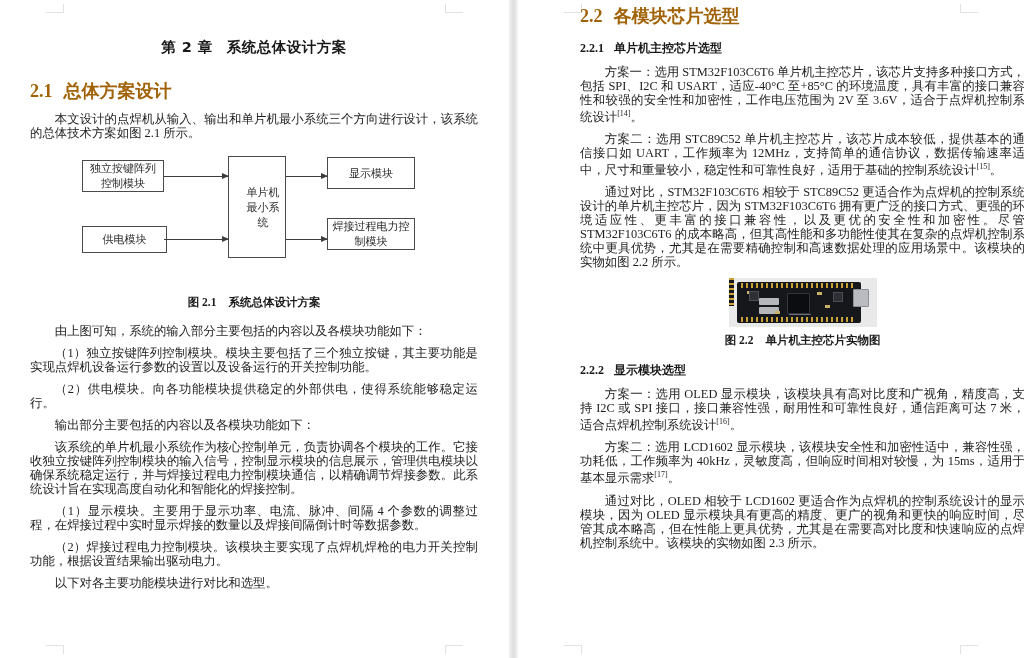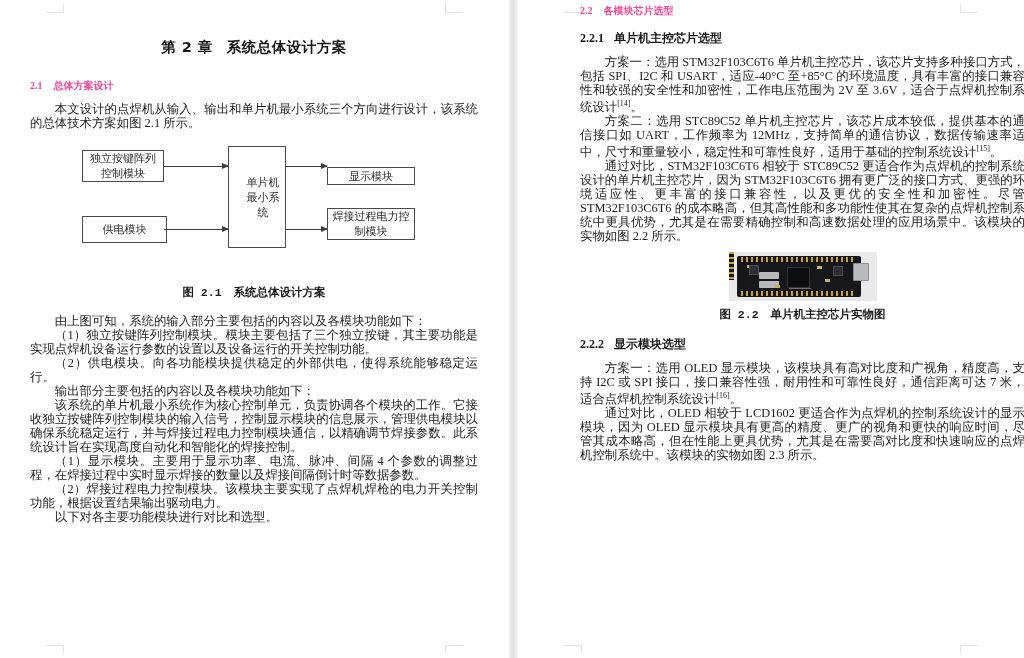--- a/index.html
+++ b/index.html
@@ -81,23 +81,23 @@
     font-size: 14.5px;
     letter-spacing: 0.5px;
     margin: 8px 0 22px 0;
     color: #181818;
   }
   .chapter-title .gap { display: inline-block; width: 14px; }
 
   .h2 {
     font-family: "DejaVu Sans", "Liberation Sans", sans-serif;
     font-weight: bold;
-    font-size: 10px;
+    font-size: 18px;
     margin: 0 0 9px 0;
-    color: #ec4899;
+    color: #a16207;
   }
   .h2 .num { font-family: "Liberation Serif", serif; font-weight: bold; }
   .h2 .gap { display: inline-block; width: 11px; }
 
   .h3 {
     font-family: "DejaVu Sans", "Liberation Sans", sans-serif;
     font-weight: bold;
     font-size: 12px;
     margin: 12px 0 8px 0;
     color: #181818;
@@ -107,21 +107,21 @@
 
   p.body {
     font-size: 12.4px;
     line-height: 14px;
     margin: 0;
     text-align: justify;
     text-justify: inter-ideograph;
     text-indent: 2em;
     color: #1d1d1d;
   }
-  p.body + p.body { margin-top: 0; }
+  p.body + p.body { margin-top: 8px; }
 
   sup { font-size: 8px; vertical-align: super; }
 
   
   .diagram {
     position: relative;
     width: 448px;
     height: 135px;
     margin: 14px 0 0 0;
   }
@@ -137,21 +137,21 @@
     font-size: 11px;
     line-height: 15px;
     color: #2a2a2a;
     font-family: "DejaVu Sans", "Liberation Sans", sans-serif;
   }
   .dbox .inner { padding: 0 4px; }
 
   .box-keys  { left: 52px;  top: 6px;   width: 82px; height: 32px; }
   .box-power { left: 52px;  top: 72px;  width: 85px; height: 27px; }
   .box-mcu   { left: 198px; top: 2px;   width: 58px; height: 102px; padding-left: 12px; }
-  .box-disp  { left: 297px; top: 23px;   width: 88px; height: 18px; }
+  .box-disp  { left: 297px; top: 3px;   width: 88px; height: 32px; }
   .box-weld  { left: 297px; top: 64px;  width: 88px; height: 32px; }
 
   .arrow {
     position: absolute;
     height: 1px;
     background: #3c3c3c;
   }
   .arrow::after {
     content: "";
     position: absolute;
@@ -168,21 +168,21 @@
   .a4 { left: 256px; top: 85px;  width: 41px; }
 
   .figcap {
     text-align: center;
     font-family: "DejaVu Sans", "Liberation Sans", sans-serif;
     font-weight: bold;
     font-size: 11.5px;
     color: #1b1b1b;
     margin: 6px 0 14px 0;
   }
-  .figcap .num { font-family: Liberation Mono, monospace; }
+  .figcap .num { font-family: Liberation Serif, serif; }
   .figcap .gap { display: inline-block; width: 12px; }
 
   
   .photo-wrap {
     display: flex;
     justify-content: center;
     margin: 9px 0 0 0;
   }
   .board {
     position: relative;
@@ -363,17 +363,18 @@
     <div class="figcap">
       <span class="num">图 2.2</span><span class="gap"></span><span>单片机主控芯片实物图</span>
     </div>
 
     <div class="h3">
       <span class="num">2.2.2</span><span class="gap"></span><span>显示模块选型</span>
     </div>
 
     <p class="body"><span>方案一：选用 OLED 显示模块，该模块具有高对比度和广视角，精度高，支持 I2C 或 SPI 接口，接口兼容性强，耐用性和可靠性良好，通信距离可达 7 米，适合点焊机控制系统设计</span><sup>[16]</sup><span>。</span></p>
 
+    <p class="body"><span>方案二：选用 LCD1602 显示模块，该模块安全性和加密性适中，兼容性强，功耗低，工作频率为 40kHz，灵敏度高，但响应时间相对较慢，为 15ms，适用于基本显示需求</span><sup>[17]</sup><span>。</span></p>
 
     <p class="body">通过对比，OLED 相较于 LCD1602 更适合作为点焊机的控制系统设计的显示模块，因为 OLED 显示模块具有更高的精度、更广的视角和更快的响应时间，尽管其成本略高，但在性能上更具优势，尤其是在需要高对比度和快速响应的点焊机控制系统中。该模块的实物如图 2.3 所示。</p>
 
   </div>
 </div>
 
 </body></html>

